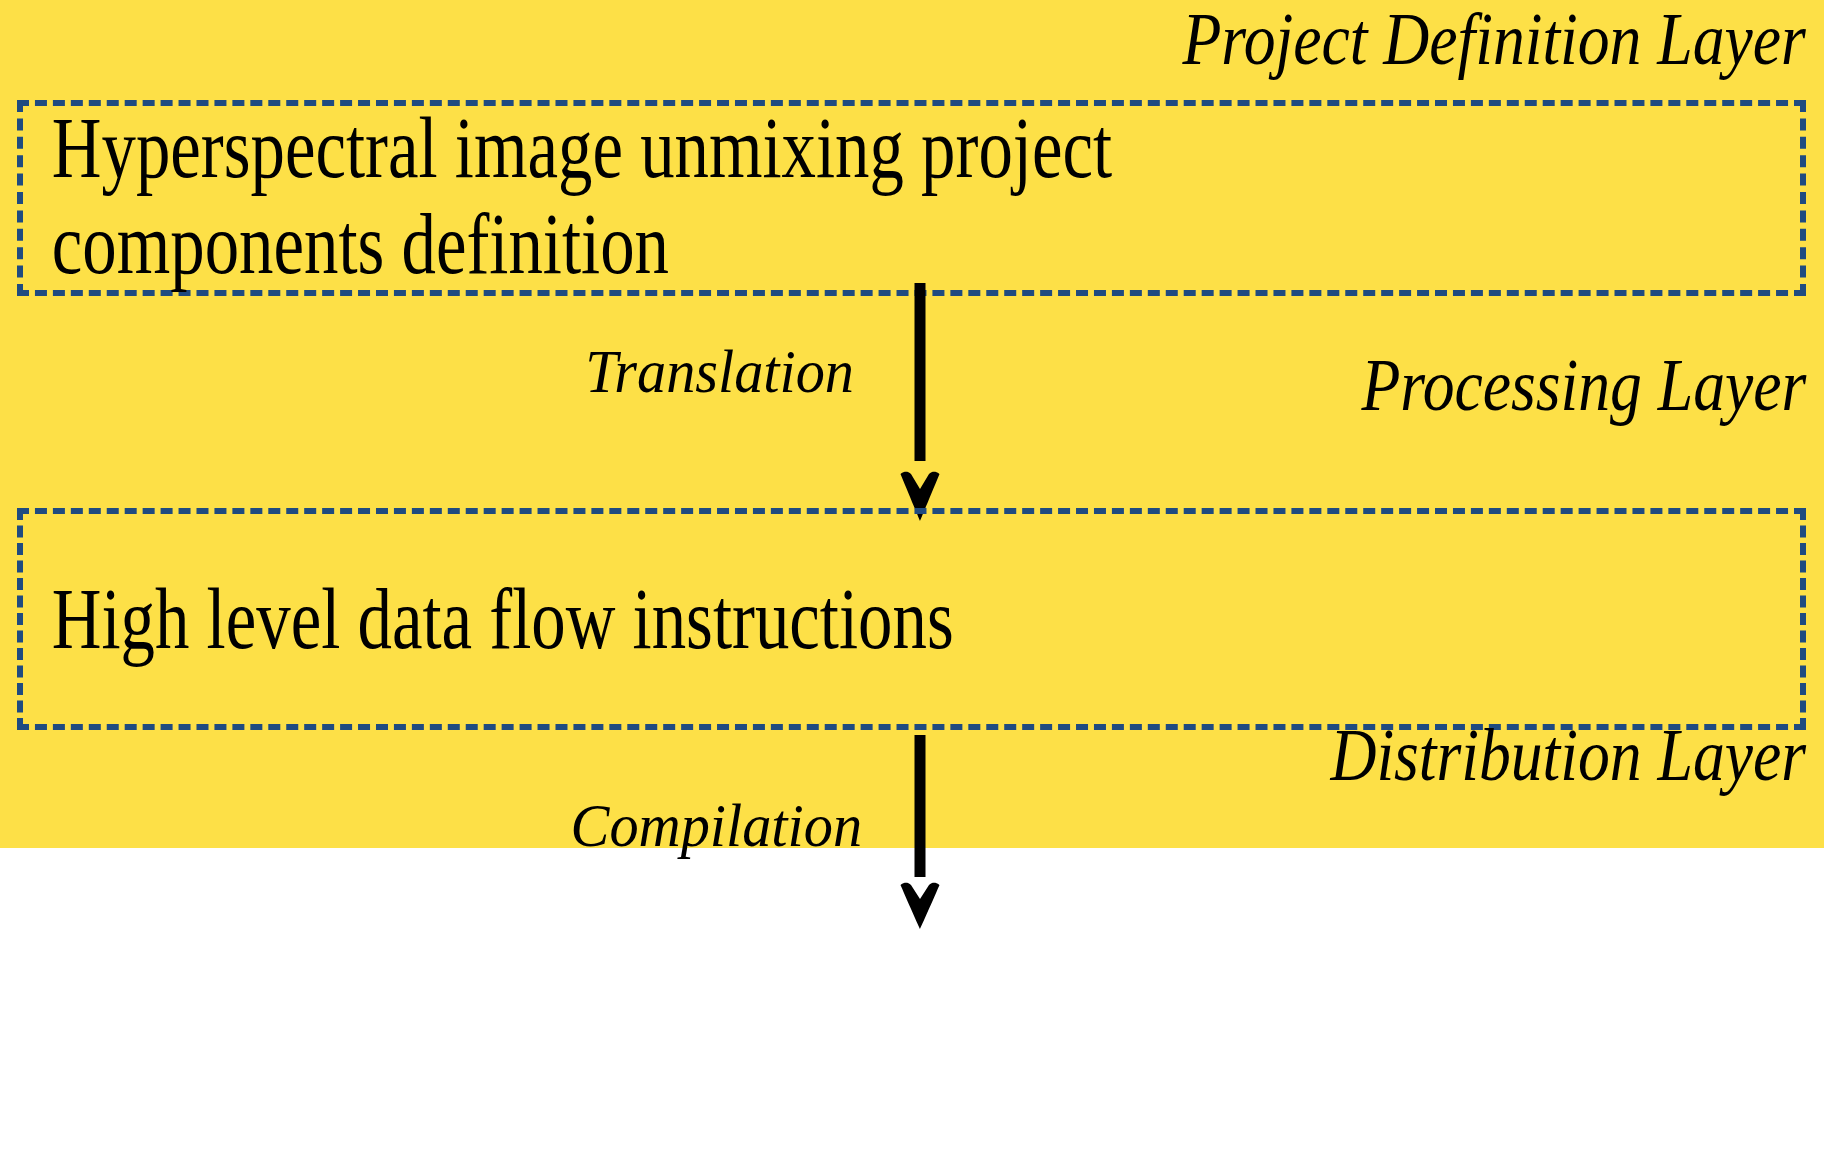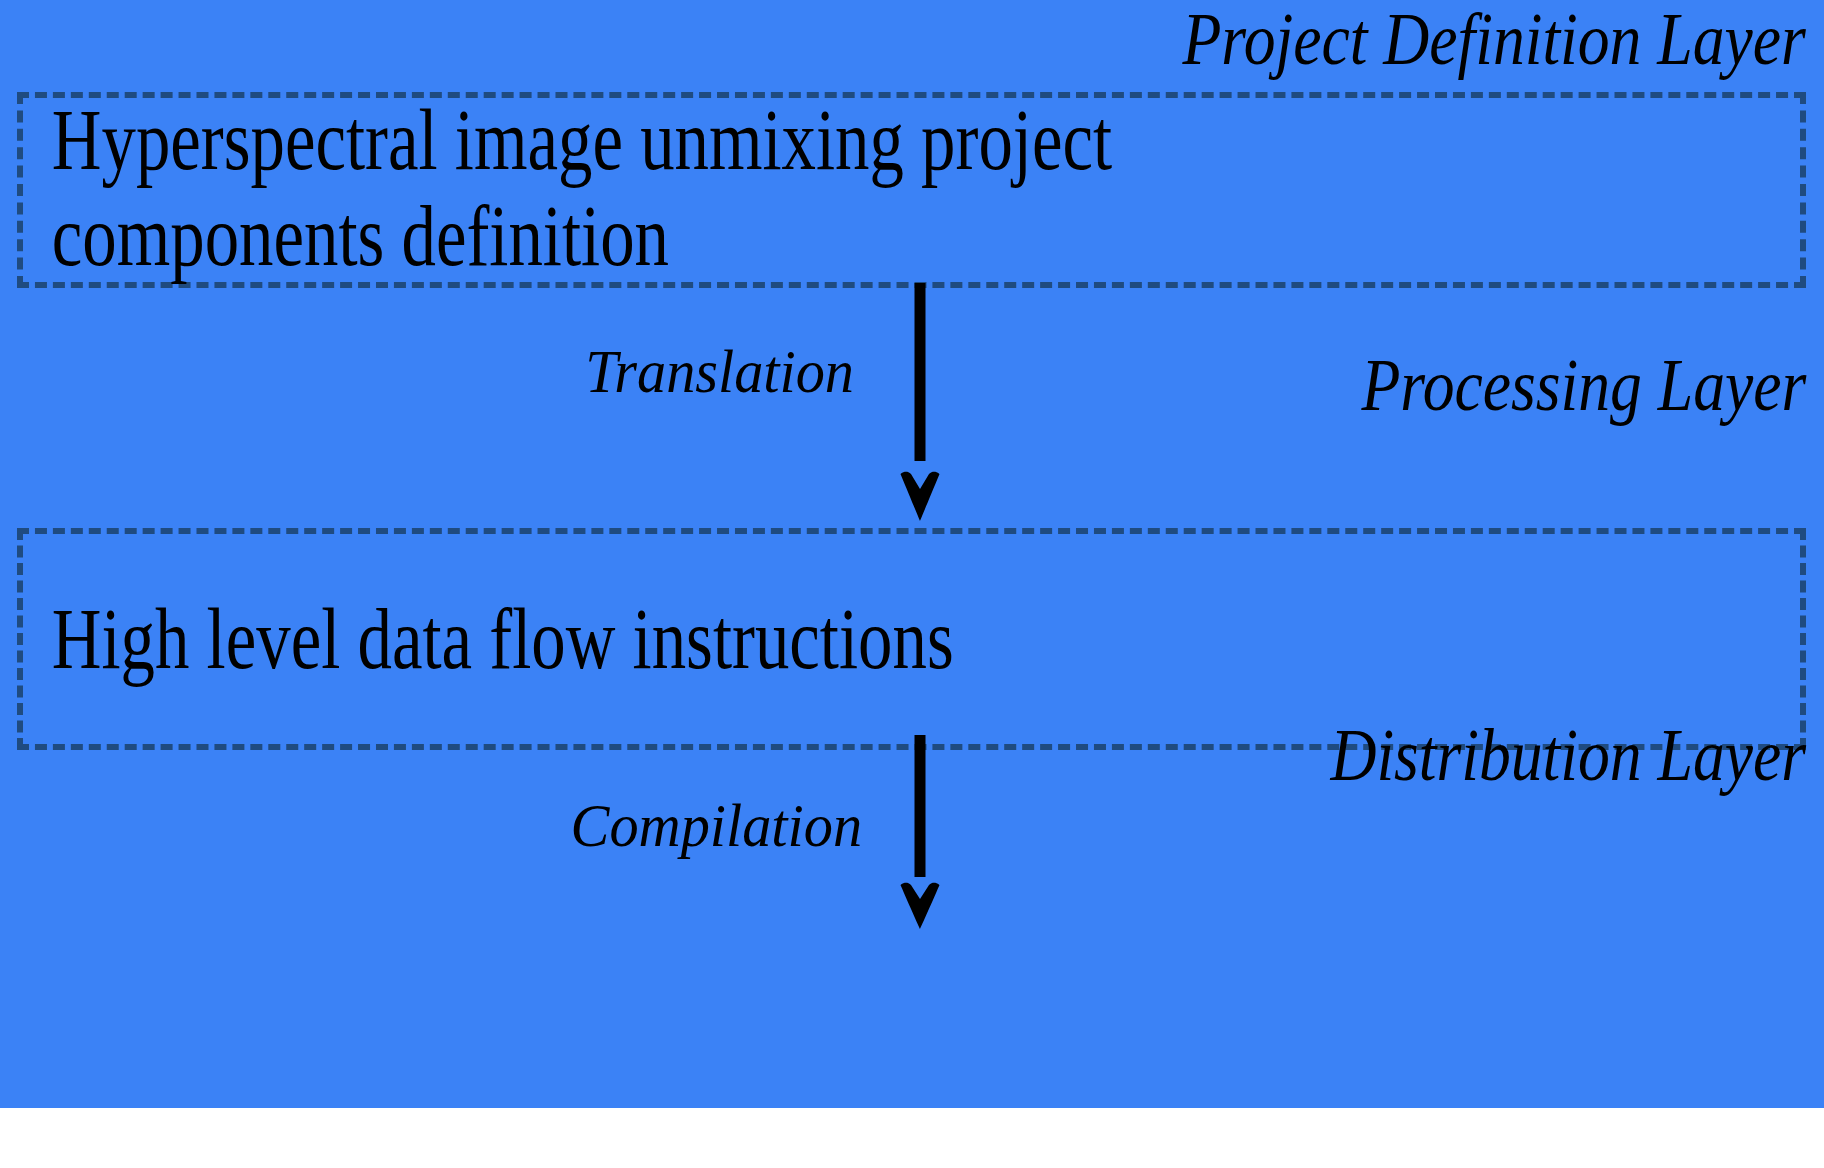--- a/index.html
+++ b/index.html
@@ -10,22 +10,22 @@
   body {
     width: 1824px;
     height: 1168px;
     font-family: "Liberation Serif", "DejaVu Serif", serif;
     overflow: hidden;
   }
 
   #canvas {
     position: relative;
     width: 1824px;
-    height: 1108px;
-    background: #3b82f6;
+    height: 848px;
+    background: #fde047;
   }
 
   
   .layer-caption {
     position: absolute;
     right: 18px;
     text-align: right;
     white-space: nowrap;
     font-style: italic;
     font-weight: 400;
@@ -45,22 +45,22 @@
   .layer-box {
     position: absolute;
     left: 17px;
     width: 1789px;
     box-sizing: border-box;
     border: 6px dashed #1f4b80;
     background: transparent;
     display: flex;
     align-items: center;
   }
-  #box-project      { top: 92px;  height: 196px; }
-  #box-processing   { top: 528px; height: 222px; }
+  #box-project      { top: 100px;  height: 196px; }
+  #box-processing   { top: 508px; height: 222px; }
   #box-distribution { top: 926px; height: 224px; }
 
   .box-text {
     color: #000000;
     font-family: "Liberation Serif", "DejaVu Serif", serif;
     font-style: normal;
     font-weight: 400;
     font-size: 85px;
     line-height: 1.12;
     padding-left: 36px;

